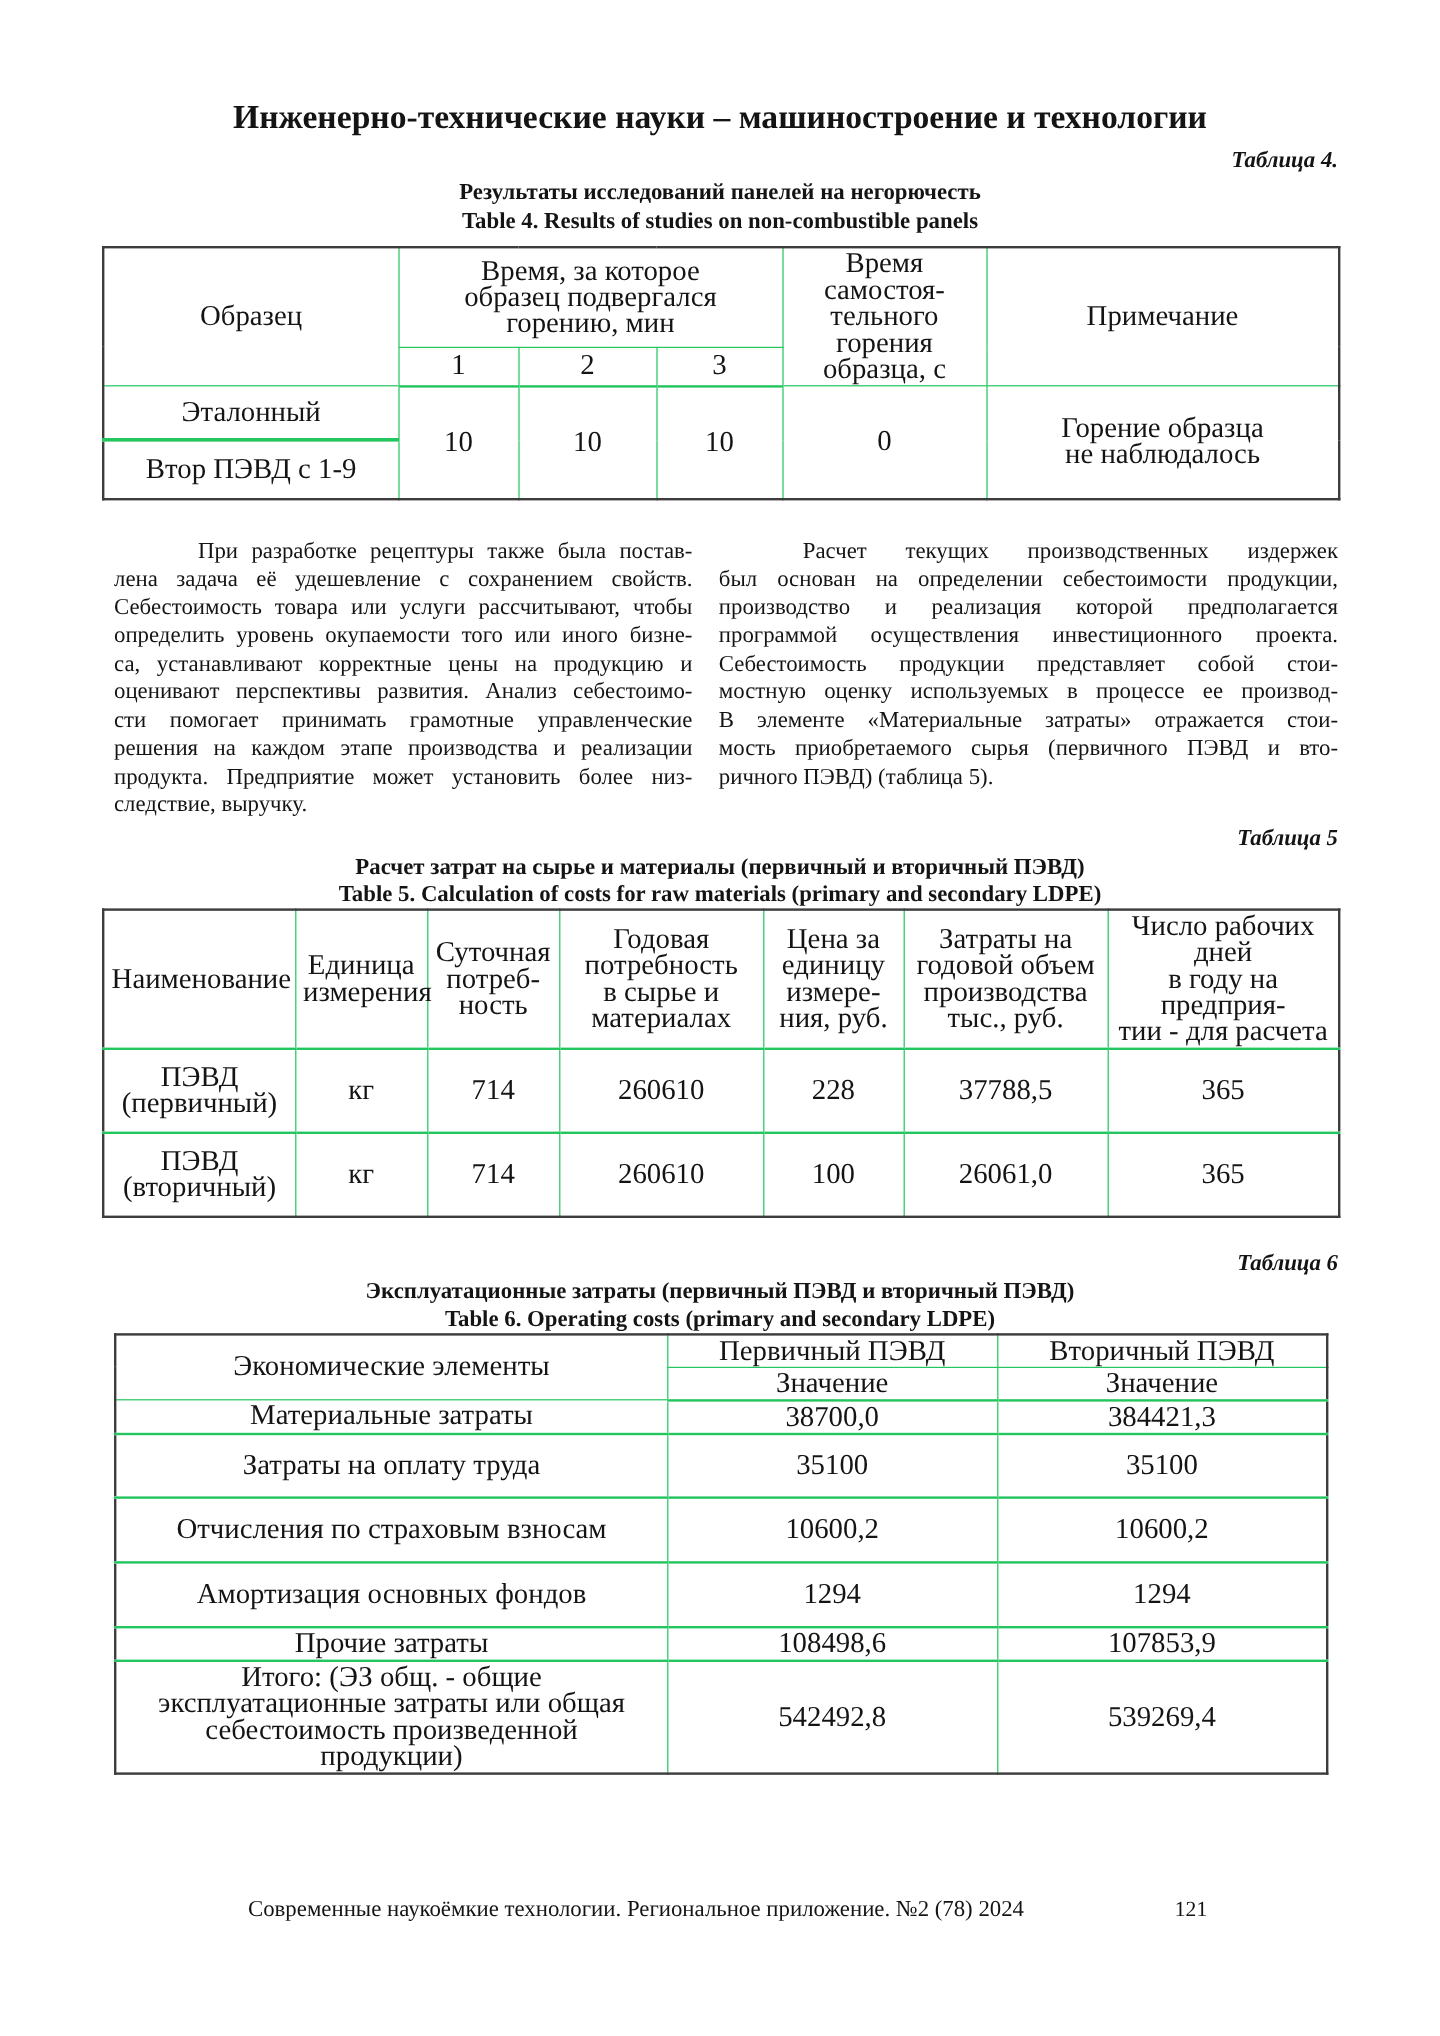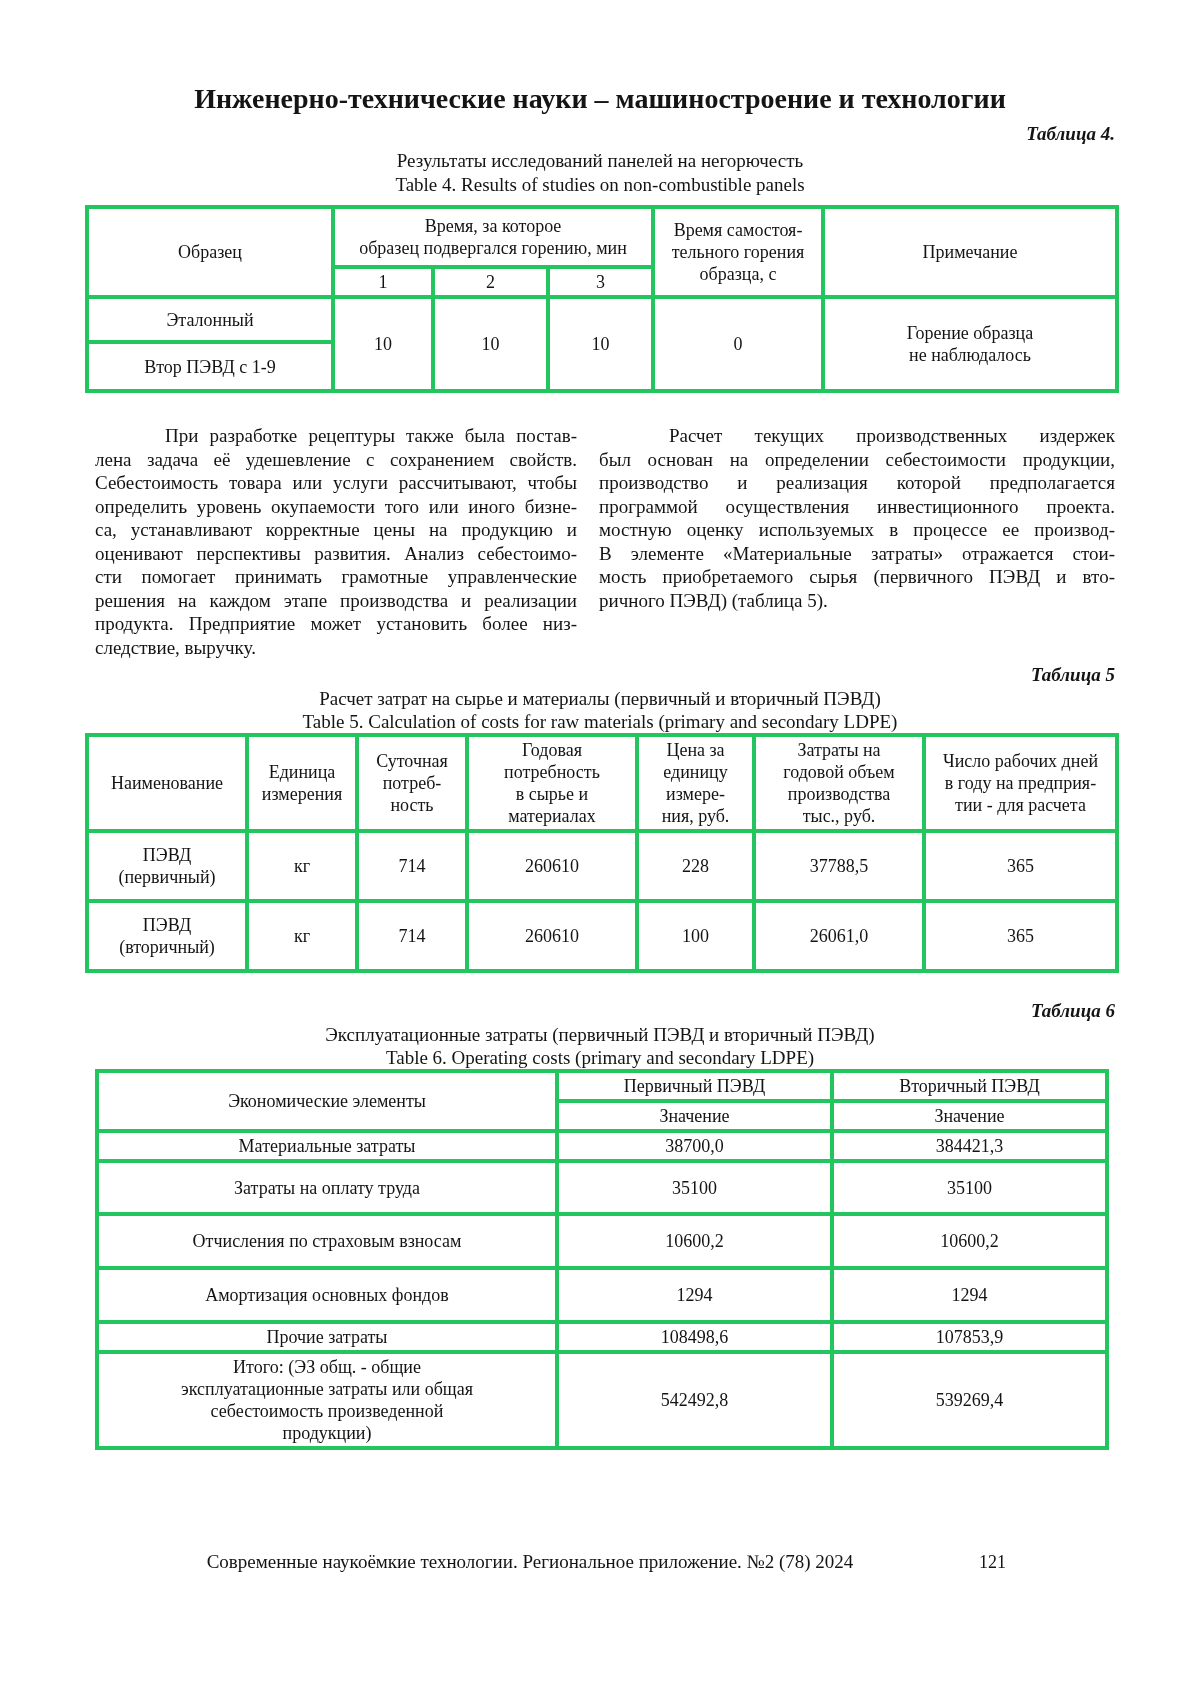--- a/index.html
+++ b/index.html
@@ -25,39 +25,39 @@
     font-weight: bold;
     font-style: italic;
     font-size: 19px;
     line-height: 24px;
   }
   .tl4 { margin-top: 10px; }
   .tl5 { margin-top: 4px; }
   .tl6 { margin-top: 26px; }
   .caption {
     text-align: center;
-    font-weight: normal;
+    font-weight: bold;
     font-size: 19px;
     line-height: 23px;
   }
   .cap4ru { margin-top: 3px; line-height: 24px; }
   .cap4en { line-height: 24px; }
 
   table {
     border-collapse: collapse;
     table-layout: fixed;
     border: 2px solid #3c3c3c;
   }
   td {
-    border: 4px solid #22c55e;
+    border: 1px solid #22c55e;
     text-align: center;
     vertical-align: middle;
     padding: 2px 6px;
     white-space: pre-line;
-    font-size: 18px;
+    font-size: 24px;
     line-height: 22px;
   }
   .t4 { width: 1030px; margin-top: 8px; }
   .t4 colgroup col:nth-child(1){ width:246px; }
   .t4 colgroup col:nth-child(2){ width:100px; }
   .t4 colgroup col:nth-child(3){ width:115px; }
   .t4 colgroup col:nth-child(4){ width:105px; }
   .t4 colgroup col:nth-child(5){ width:170px; }
   .t4 colgroup col:nth-child(6){ width:294px; }
   .t4 .hr1 td { height: 60px; }
@@ -179,20 +179,21 @@
       <div class="line">сти помогает принимать грамотные управленческие</div>
       <div class="line">решения на каждом этапе производства и реализации</div>
       <div class="line">продукта. Предприятие может установить более низ-</div>
       <div class="line last">следствие, выручку.</div>
     </div>
     <div class="col-right">
       <div class="line first">Расчет текущих производственных издержек</div>
       <div class="line">был основан на определении себестоимости продукции,</div>
       <div class="line">производство и реализация которой предполагается</div>
       <div class="line">программой осуществления инвестиционного проекта.</div>
+      <div class="line">Себестоимость продукции представляет собой стои-</div>
       <div class="line">мостную оценку используемых в процессе ее производ-</div>
       <div class="line">В элементе «Материальные затраты» отражается стои-</div>
       <div class="line">мость приобретаемого сырья (первичного ПЭВД и вто-</div>
       <div class="line last">ричного ПЭВД) (таблица 5).</div>
     </div>
   </div>
 
   <div class="tab-label tl5">Таблица 5</div>
   <div class="caption">Расчет затрат на сырье и материалы (первичный и вторичный ПЭВД)</div>
   <div class="caption">Table 5. Calculation of costs for raw materials (primary and secondary LDPE)</div>

